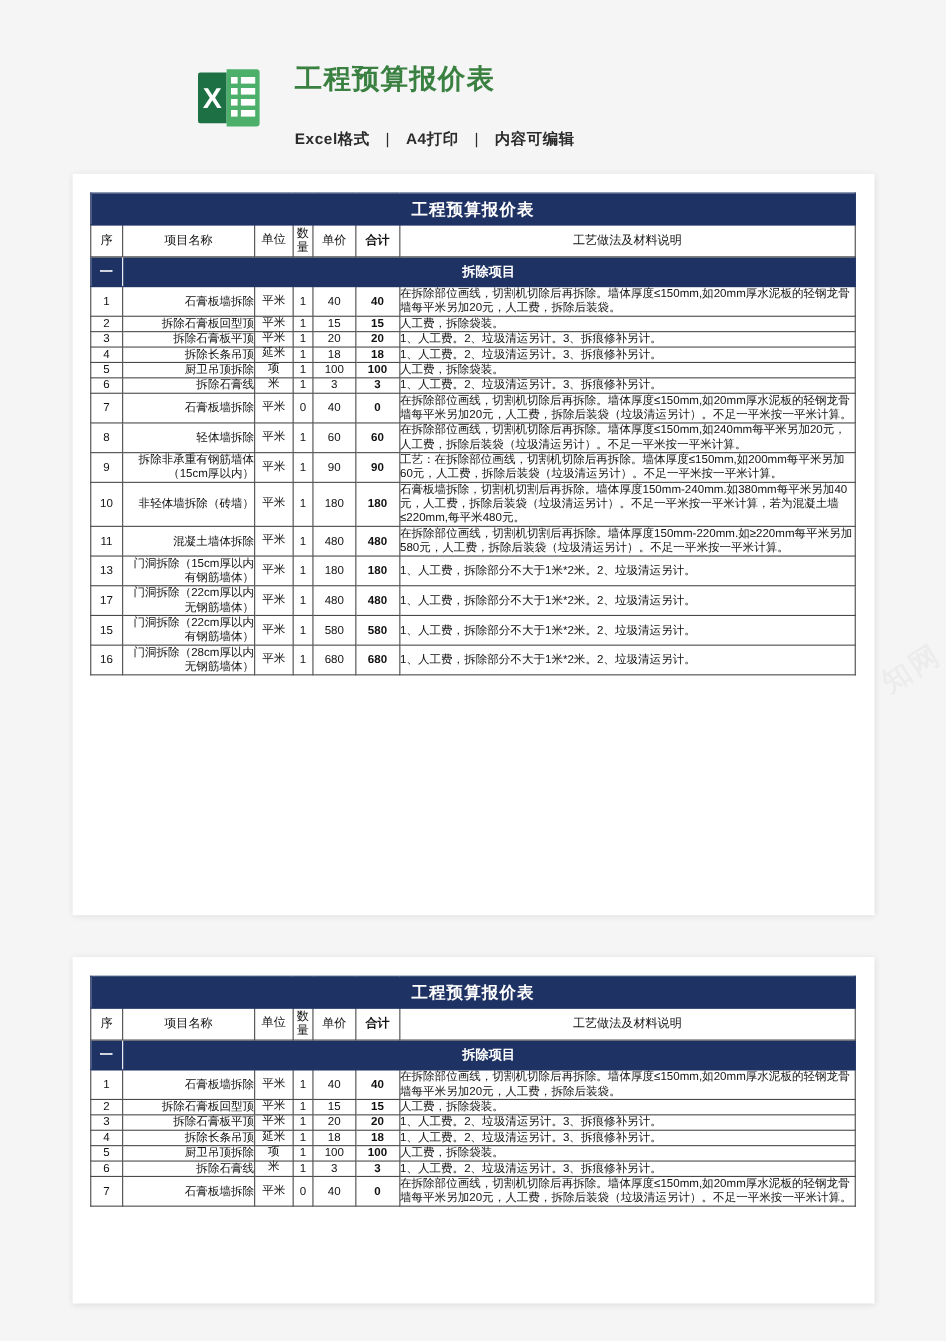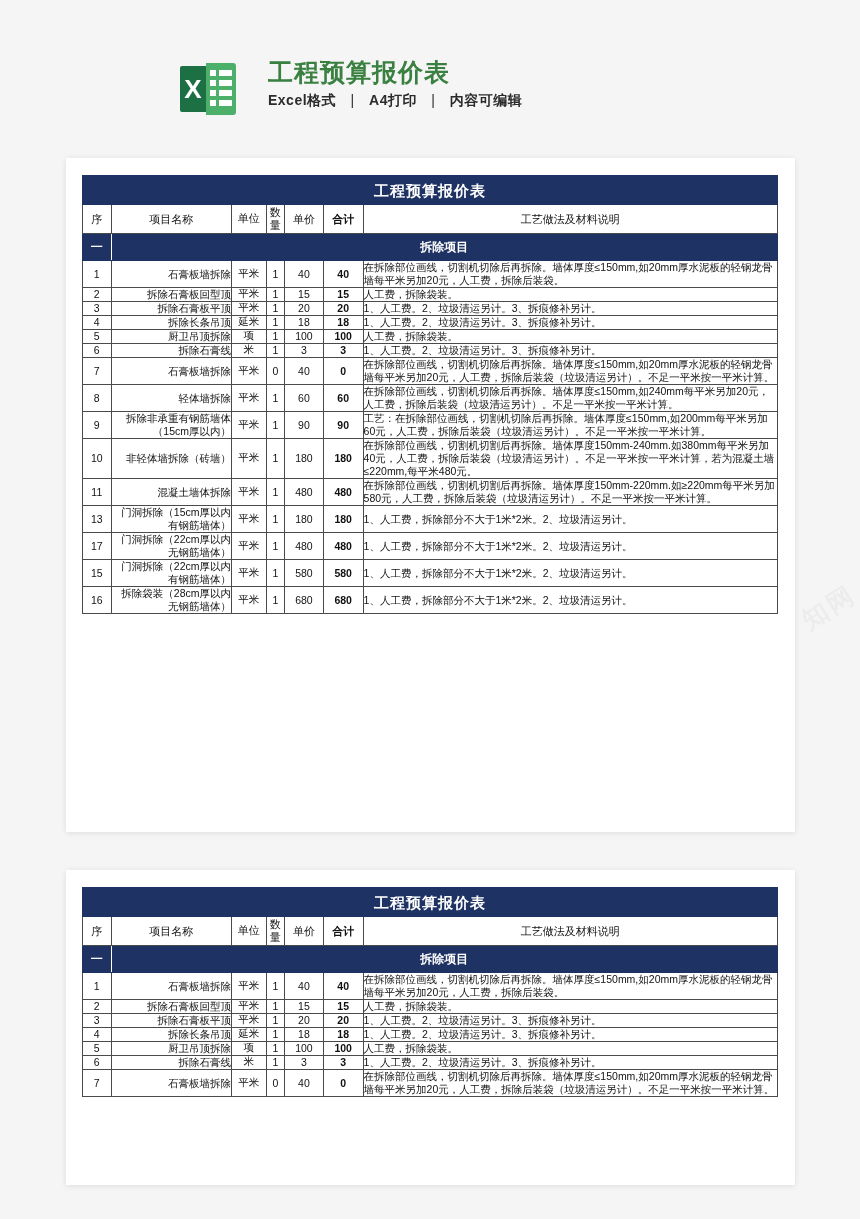--- a/index.html
+++ b/index.html
@@ -67,21 +67,21 @@
   }
   .main-title {
     font-size: 25px;
     font-weight: bold;
     color: #3a8040;
     letter-spacing: 1px;
     line-height: 32px;
     white-space: nowrap;
   }
   .sub-title {
-    margin-top: 4px;
+    margin-top: 30px;
     font-size: 14px;
     font-weight: bold;
     color: #2b2b2b;
     white-space: nowrap;
     letter-spacing: 0.5px;
   }
   .sub-title .sep {
     color: #2b2b2b;
     padding: 0 10px;
     font-weight: normal;
@@ -332,21 +332,21 @@
             <td class="sum c-sum">90</td>
             <td class="desc c-desc">工艺：在拆除部位画线，切割机切除后再拆除。墙体厚度≤150mm,如200mm每平米另加60元，人工费，拆除后装袋（垃圾清运另计）。不足一平米按一平米计算。</td>
           </tr>
           <tr>
             <td class="seq c-seq">10</td>
             <td class="name c-name">非轻体墙拆除（砖墙）</td>
             <td class="unit c-unit">平米</td>
             <td class="qty c-qty">1</td>
             <td class="price c-price">180</td>
             <td class="sum c-sum">180</td>
-            <td class="desc c-desc">在拆除部位画线，切割机切割后再拆除。墙体厚度150mm-240mm.如380mm每平米另加40元，人工费，拆除后装袋（垃圾清运另计）。不足一平米按一平米计算，若为混凝土墙≤220mm,每平米480元。</td>
+            <td class="desc c-desc">石膏板墙拆除，切割机切割后再拆除。墙体厚度150mm-240mm.如380mm每平米另加40元，人工费，拆除后装袋（垃圾清运另计）。不足一平米按一平米计算，若为混凝土墙≤220mm,每平米480元。</td>
           </tr>
           <tr>
             <td class="seq c-seq">11</td>
             <td class="name c-name">混凝土墙体拆除</td>
             <td class="unit c-unit">平米</td>
             <td class="qty c-qty">1</td>
             <td class="price c-price">480</td>
             <td class="sum c-sum">480</td>
             <td class="desc c-desc">在拆除部位画线，切割机切割后再拆除。墙体厚度150mm-220mm.如≥220mm每平米另加580元，人工费，拆除后装袋（垃圾清运另计）。不足一平米按一平米计算。</td>
           </tr>
@@ -372,21 +372,21 @@
             <td class="seq c-seq">15</td>
             <td class="name c-name">门洞拆除（22cm厚以内有钢筋墙体）</td>
             <td class="unit c-unit">平米</td>
             <td class="qty c-qty">1</td>
             <td class="price c-price">580</td>
             <td class="sum c-sum">580</td>
             <td class="desc c-desc">1、人工费，拆除部分不大于1米*2米。2、垃圾清运另计。</td>
           </tr>
           <tr>
             <td class="seq c-seq">16</td>
-            <td class="name c-name">拆除袋装（28cm厚以内无钢筋墙体）</td>
+            <td class="name c-name">门洞拆除（28cm厚以内无钢筋墙体）</td>
             <td class="unit c-unit">平米</td>
             <td class="qty c-qty">1</td>
             <td class="price c-price">680</td>
             <td class="sum c-sum">680</td>
             <td class="desc c-desc">1、人工费，拆除部分不大于1米*2米。2、垃圾清运另计。</td>
           </tr>
         </tbody>
     </table>
   </div>
 </div>

